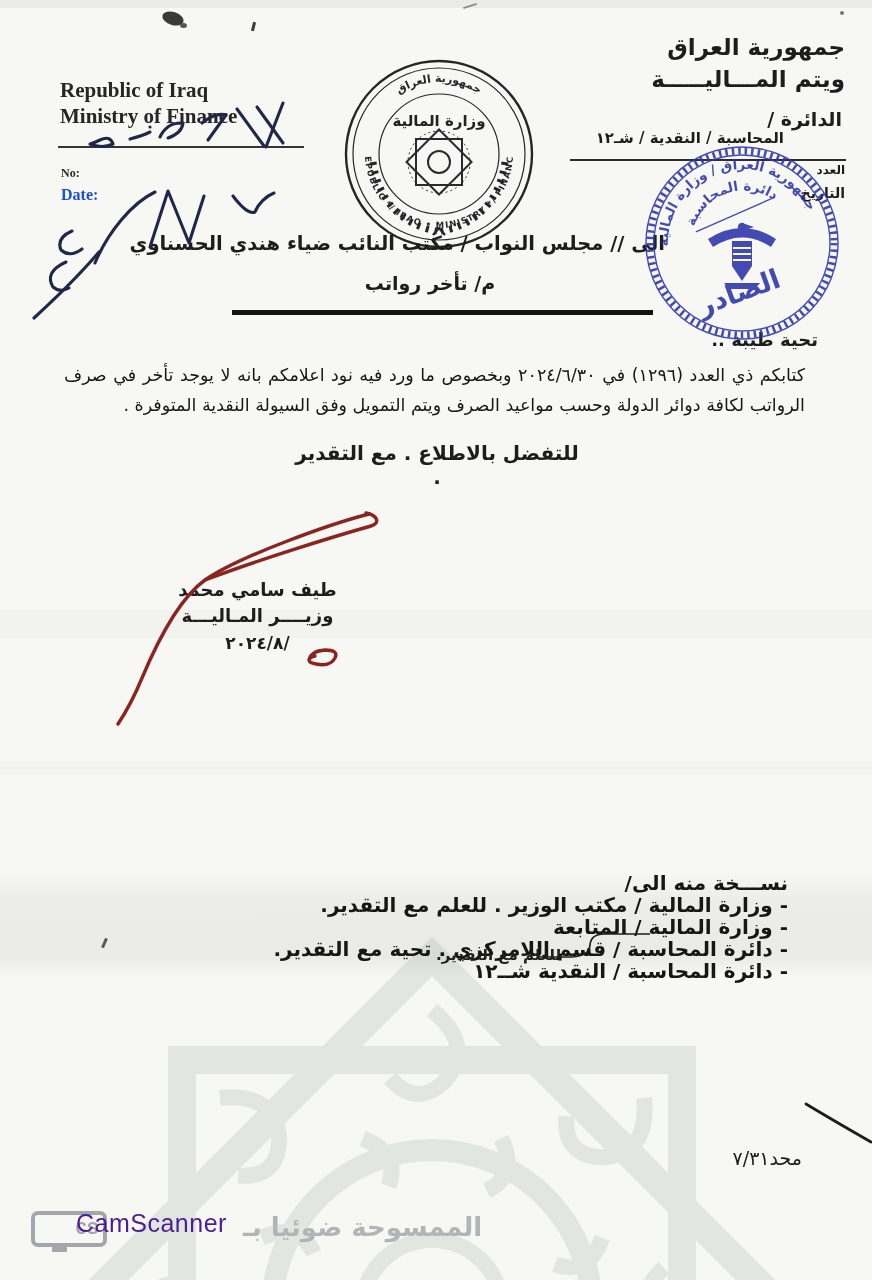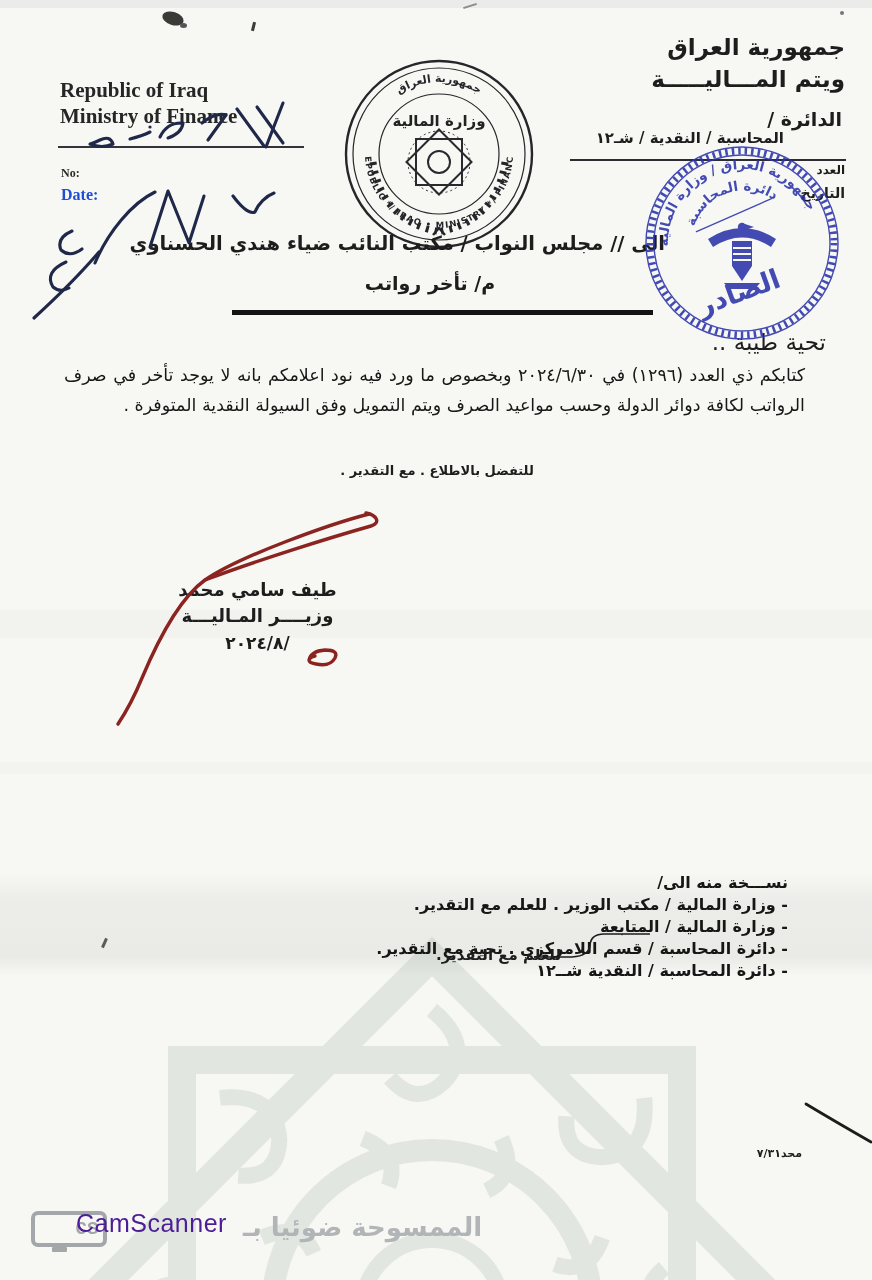--- a/index.html
+++ b/index.html
@@ -33,37 +33,37 @@
   .hr-deptlabel{right:30px;top:108px;font-size:19px;font-weight:bold;}
   .hr-deptvalue{right:88px;top:129px;font-size:15px;font-weight:bold;}
   .hr-rule{left:570px;top:159px;width:276px;height:2px;background:#2c2c32;}
   .hr-num{right:27px;top:163px;font-size:12px;font-weight:bold;margin-left:44px;}
   .hr-dat{right:27px;top:185px;font-size:14px;font-weight:bold;}
 
   
   .to-line{right:207px;top:232px;font-size:19.5px;font-weight:bold;}
   .subject{left:330px;top:272px;width:200px;text-align:center;font-size:19px;font-weight:bold;}
   .thick-rule{left:232px;top:310px;width:421px;height:4.5px;background:#141414;}
-  .salutation{right:46px;top:329px;font-size:23px;font-weight:normal;}
+  .salutation{right:54px;top:329px;font-size:18px;font-weight:bold;}
   .body-par{left:64px;top:360px;width:741px;font-size:17.5px;line-height:30px;
     direction:rtl;text-align:justify;color:#171717;}
-  .closing{left:292px;top:463px;width:290px;text-align:center;font-size:13px;font-weight:bold;}
+  .closing{left:292px;top:441px;width:290px;text-align:center;font-size:20px;font-weight:bold;}
 
   
   .sig-name{left:175px;top:579px;width:165px;text-align:center;font-size:18px;font-weight:bold;}
   .sig-title{left:170px;top:605px;width:175px;text-align:center;font-size:18px;font-weight:bold;}
   .sig-date{left:175px;top:633px;width:165px;text-align:center;font-size:17px;font-weight:bold;direction:ltr;}
 
   
-  .cc{right:84px;top:872px;direction:rtl;text-align:right;font-size:16px;line-height:22px;font-weight:bold;color:#161616;}
+  .cc{right:84px;top:872px;direction:rtl;text-align:right;font-size:20px;line-height:22px;font-weight:bold;color:#161616;}
   .cc .cc-head{padding-left:26px;}
   .cc div{white-space:nowrap;}
   .cc-note{left:436px;top:946px;font-size:15px;font-weight:bold;white-space:nowrap;}
 
-  .bottom-note{right:70px;top:1147px;font-size:11px;font-weight:bold;}
+  .bottom-note{right:70px;top:1147px;font-size:19px;font-weight:normal;}
 
   
   .cs-logo{left:31px;top:1211px;width:32px;height:28px;border:4px solid #a3a7aa;border-radius:7px;
     color:#a3a7aa;font-size:19px;font-weight:bold;text-align:center;line-height:28px;
     font-family:Liberation Mono, monospace;padding-left:36px;}
   .cs-tab{left:52px;top:1247px;width:15px;height:5px;background:#a3a7aa;border-radius:1px;}
   .brand{left:76px;top:1209px;font-size:25px;color:#4c1d95;font-family:Liberation Sans, sans-serif;letter-spacing:.5px;}
   .scanwith{left:243px;top:1212px;font-size:26px;color:#b2b5b7;font-weight:bold;}
 
   

